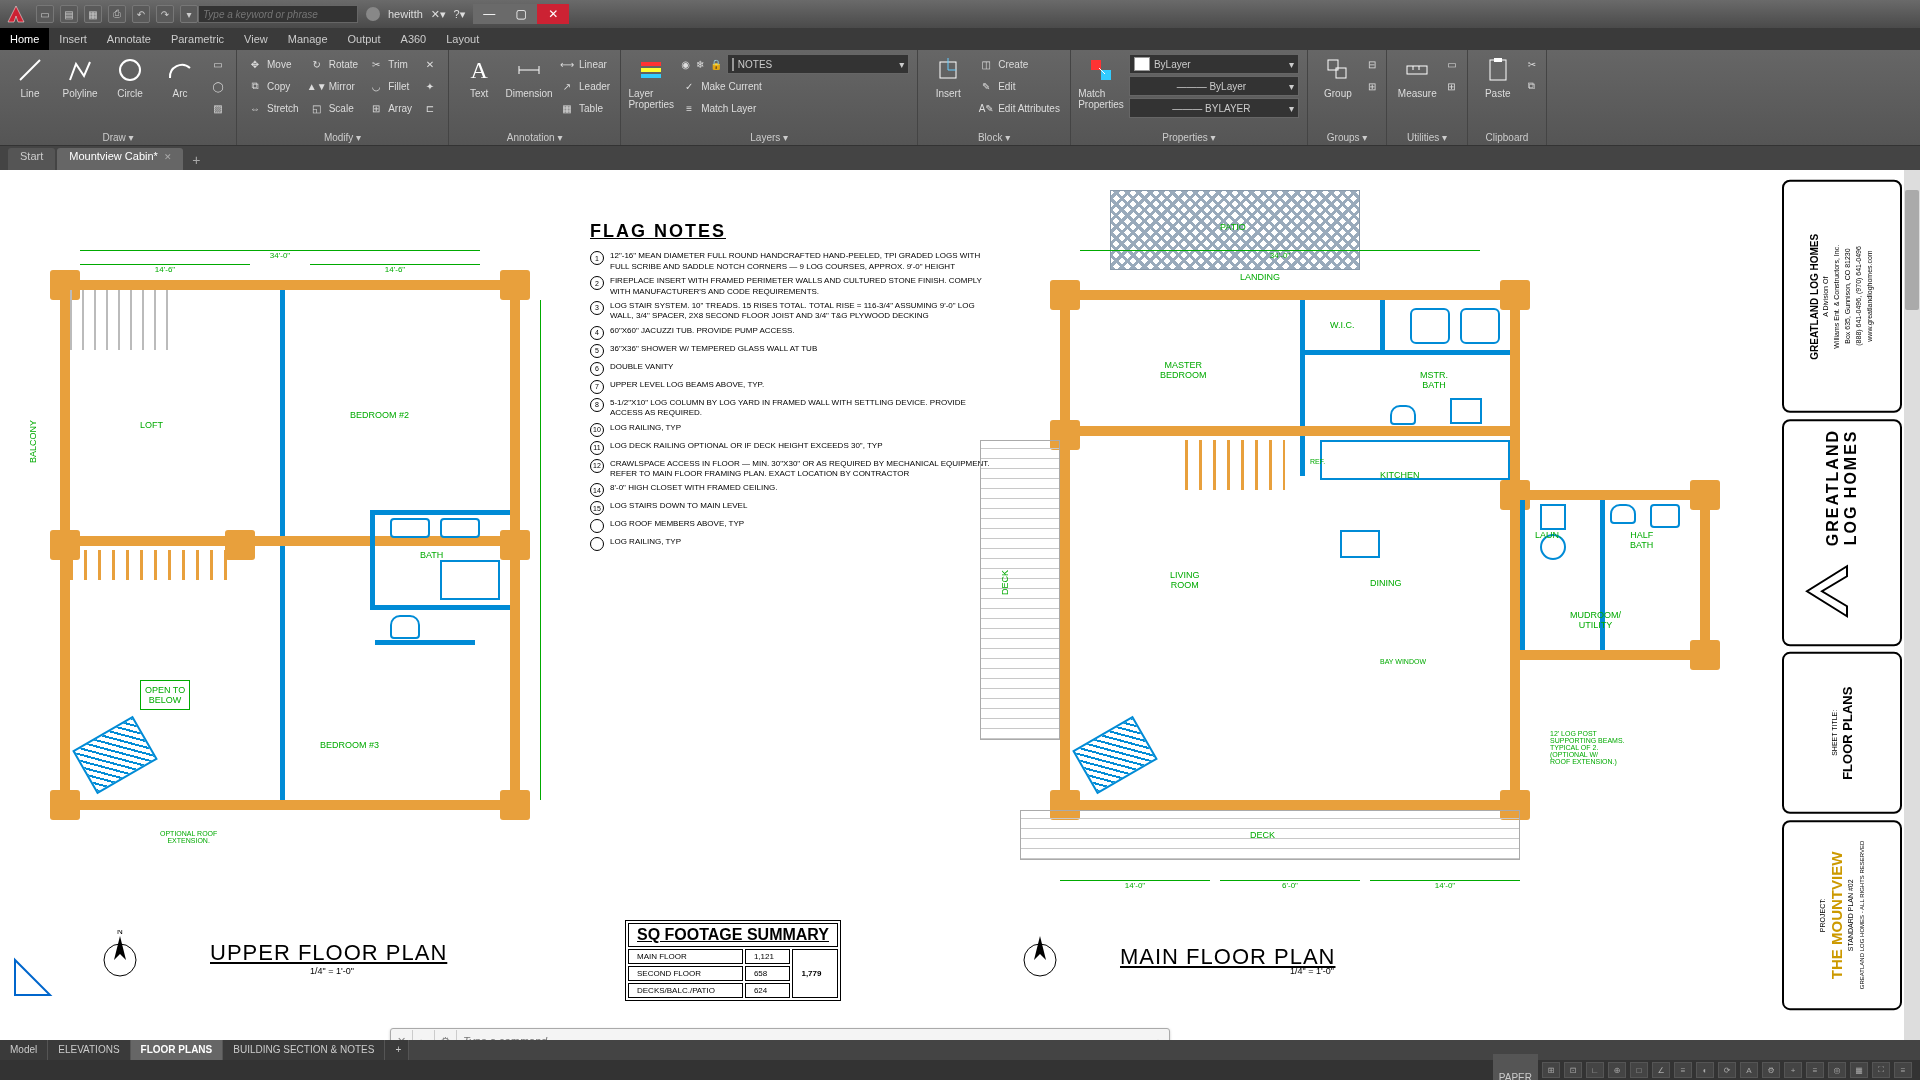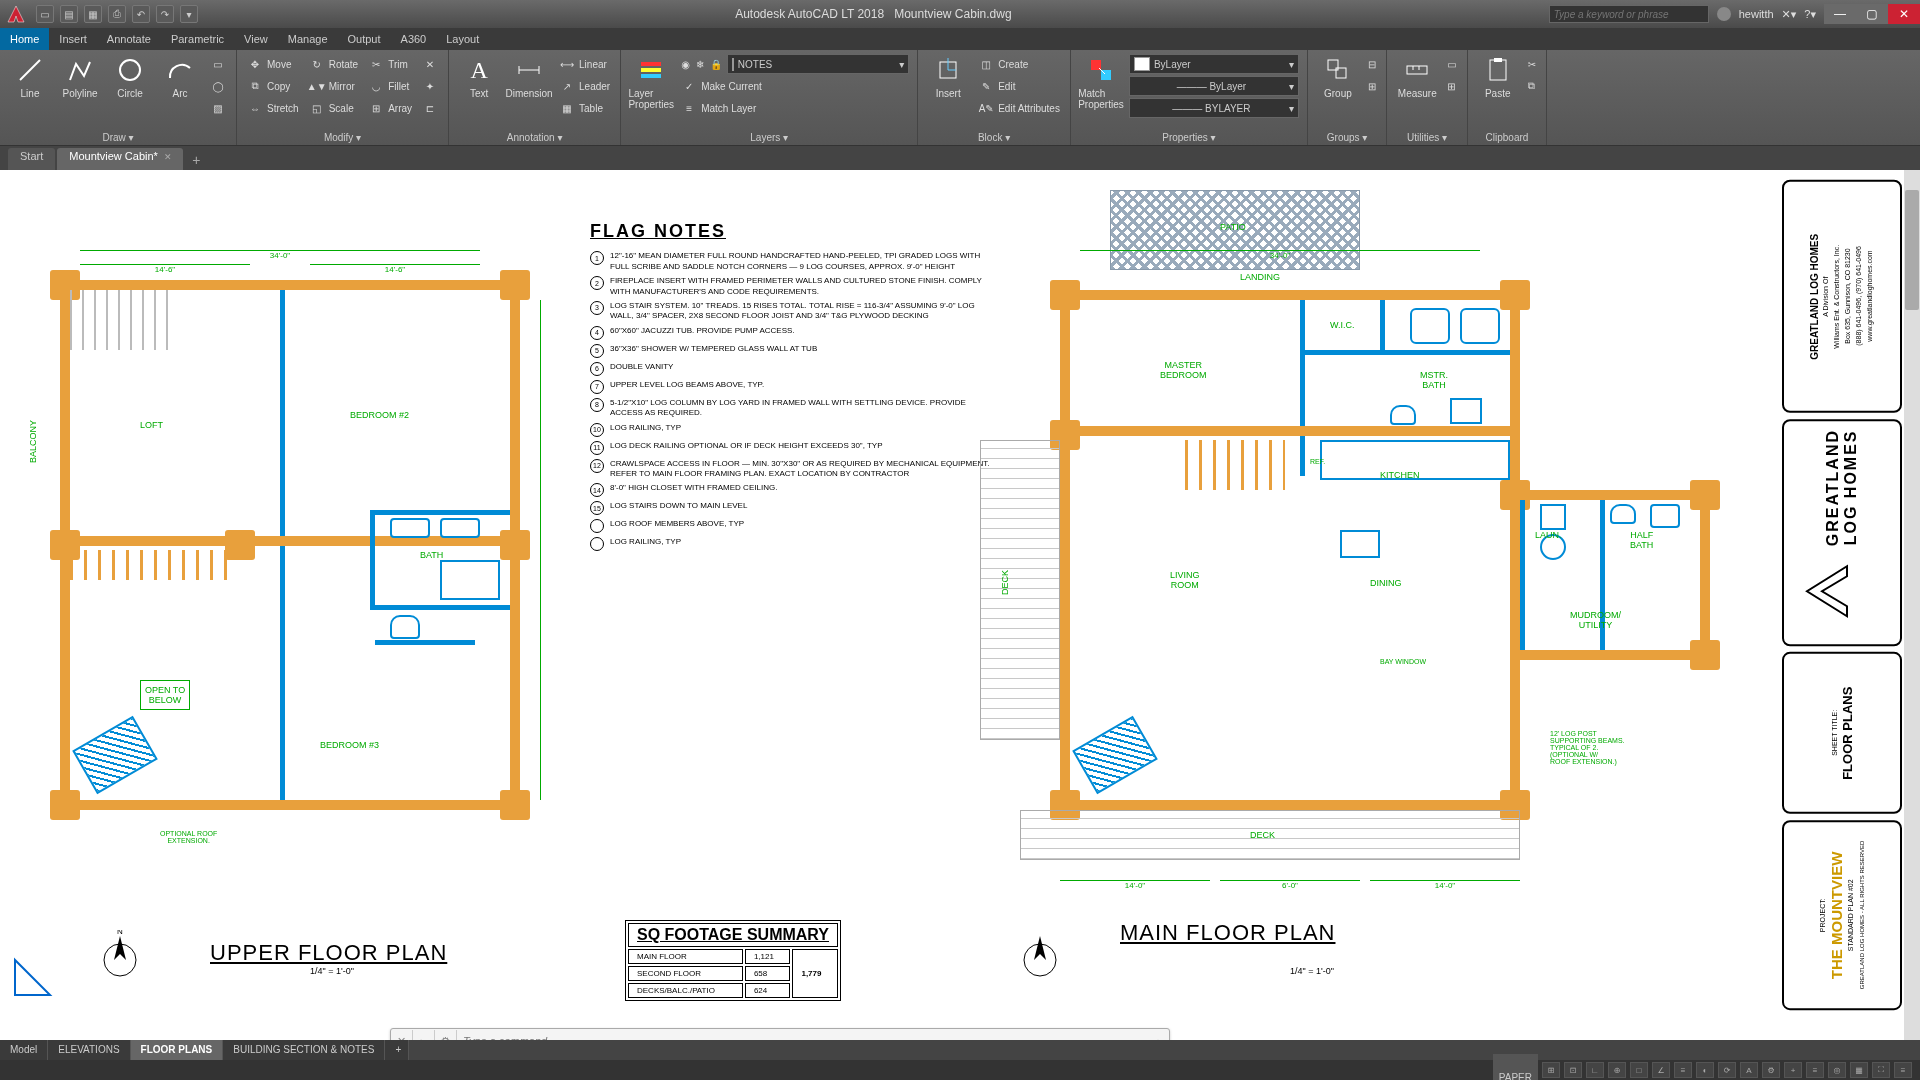--- a/index.html
+++ b/index.html
@@ -17,21 +17,21 @@
 .user-icon { width:14px; height:14px; background:#888; border-radius:50%; }
 .win-btns { display:flex; }
 .win-btn { width:32px; height:20px; display:flex; align-items:center; justify-content:center; font-size:12px; color:#fff; }
 .win-min { background:#6a6a6a; }
 .win-max { background:#6a6a6a; }
 .win-close { background:#c23; }
 
 
 .menubar { height:22px; background:#3a3a3a; display:flex; align-items:center; }
 .menutab { padding:0 10px; height:22px; line-height:22px; font-size:11px; color:#ccc; cursor:pointer; }
-.menutab.active { background:#0369a1; color:#fff; }
+.menutab.active { background:#000000; color:#fff; }
 
 
 .ribbon { height:96px; background:linear-gradient(#666,#555); display:flex; border-bottom:1px solid #333; }
 .panel { border-right:1px solid #444; padding:4px 8px 0; display:flex; flex-direction:column; }
 .panel-body { flex:1; display:flex; gap:6px; align-items:flex-start; }
 .panel-title { text-align:center; font-size:10px; color:#ccc; padding:2px 0; }
 .big-btn { display:flex; flex-direction:column; align-items:center; width:44px; color:#ddd; font-size:10px; gap:2px; }
 .big-btn .icon { width:32px; height:32px; display:flex; align-items:center; justify-content:center; }
 .small-row { display:flex; flex-direction:column; gap:2px; }
 .small-btn { display:flex; align-items:center; gap:4px; color:#ddd; font-size:10px; height:20px; padding:0 2px; }
@@ -110,23 +110,20 @@
       </svg>
   </div>
   <div class="qat">
     <div class="qat-btn">▭</div>
     <div class="qat-btn">▤</div>
     <div class="qat-btn">▦</div>
     <div class="qat-btn">⎙</div>
     <div class="qat-btn">↶</div>
     <div class="qat-btn">↷</div>
     <div class="qat-btn">▾</div>
-  </div>
-  <div class="title-text">
-    <span>Autodesk AutoCAD LT 2018</span>&nbsp;&nbsp;&nbsp;<span>Mountview Cabin.dwg</span>
   </div>
   <input class="search-box" placeholder="Type a keyword or phrase" style="">
   <div class="user-area">
     <span class="user-icon"></span>
     <span>hewitth</span>
     <span>✕▾</span>
     <span>?▾</span>
   </div>
   <div class="win-btns">
     <div class="win-btn win-min">—</div>
@@ -688,21 +685,21 @@
 TYPICAL OF 2.
 (OPTIONAL W/
 ROOF EXTENSION.)</div>
 
     <div class="dims" style="left:120px;top:60px;width:400px;text-align:center">34'-0"</div>
     <div class="dims" style="left:100px;top:690px;width:150px;text-align:center">14'-0"</div>
     <div class="dims" style="left:260px;top:690px;width:140px;text-align:center">6'-0"</div>
     <div class="dims" style="left:410px;top:690px;width:150px;text-align:center">14'-0"</div>
   </div>
 
-  <div class="plan-title" style="left:1120px;top:750px">MAIN FLOOR PLAN</div>
+  <div class="plan-title" style="left:1120px;top:774px">MAIN FLOOR PLAN</div>
   <div class="plan-scale" style="left:1290px;top:796px">1/4" = 1'-0"</div>
   <div class="north" style="left:1020px;top:760px">
     <svg viewBox="0 0 40 50">
         <circle cx="20" cy="30" r="16" stroke="#000" fill="none"></circle>
         <path d="M20 6 L26 30 L20 24 L14 30 Z" fill="#000"></path>
       </svg>
   </div>
 
   <div class="titleblock">
     <div class="tb-box" style="flex:1.5">

